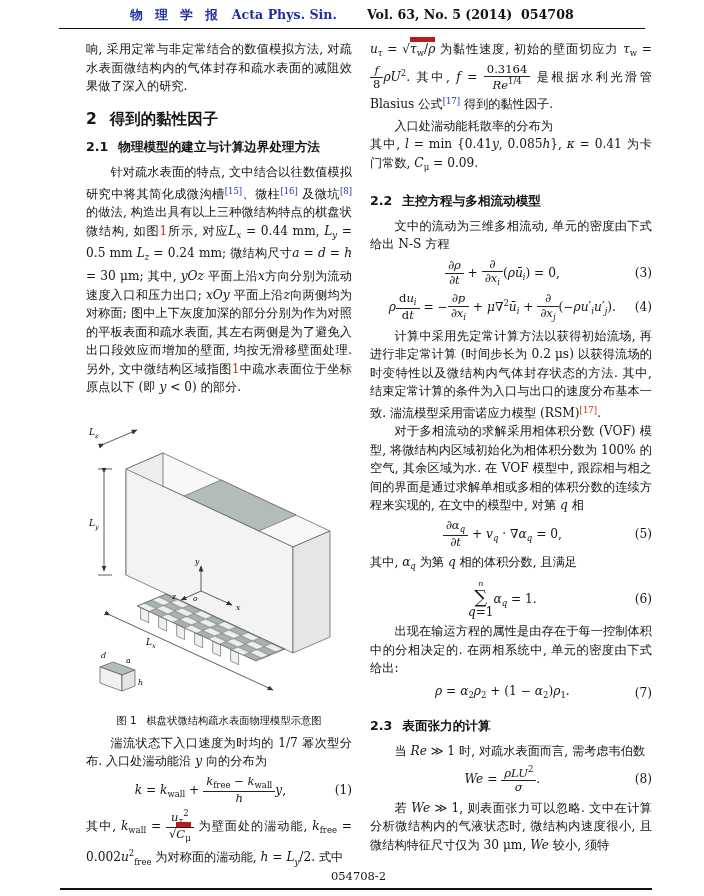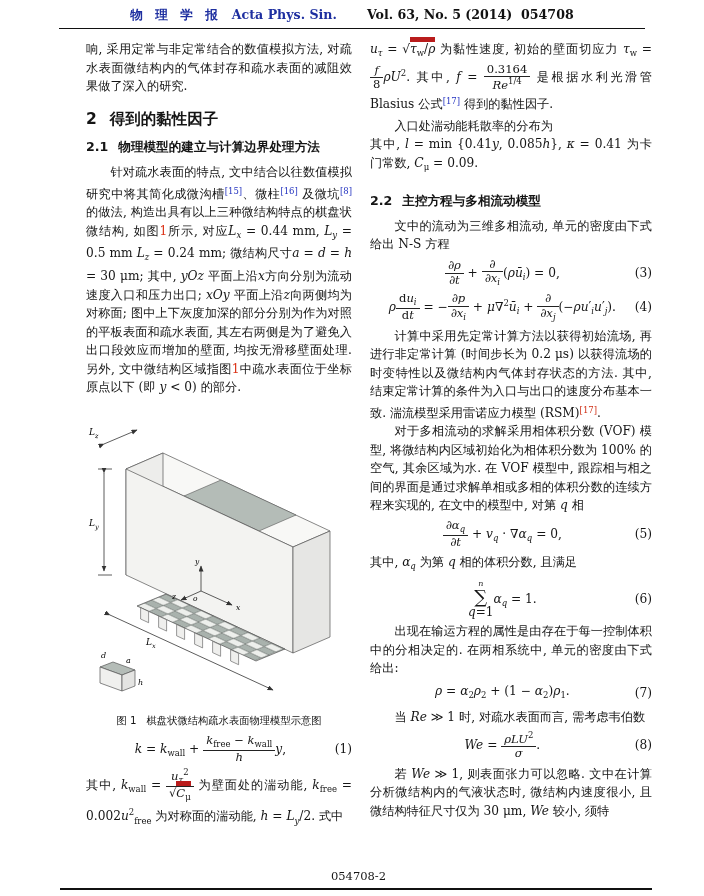--- a/index.html
+++ b/index.html
@@ -131,20 +131,21 @@
             <polygon points="12,258 34,266 34,282 12,274" fill="#f0f0ee"></polygon>
             <polygon points="34,266 47,261 47,277 34,282" fill="#e4e4e2"></polygon>
           </g>
           <text x="13" y="249" font-size="8" font-style="italic">d</text>
           <text x="38" y="254" font-size="8" font-style="italic">a</text>
           <text x="50" y="276" font-size="8" font-style="italic">h</text>
         </svg>
         <div class="figcap"><span class="cl">图 1</span><span>棋盘状微结构疏水表面物理模型示意图</span></div>
       </div>
 
+      <p class="ind">湍流状态下入口速度为时均的 1/7 幂次型分布. 入口处湍动能沿 <i>y</i> 向的分布为</p>
 
       <div class="eqrow">
         <span class="eq"><i>k</i> = <i>k</i><sub>wall</sub> + <span class="fr">
               <span class="fn"><i>k</i><sub>free</sub> − <i>k</i><sub>wall</sub></span>
               <span class="fd"><i>h</i></span>
             </span><i>y</i>,</span>
         <span class="eqno">(1)</span>
       </div>
 
       <p>其中, <i>k</i><sub>wall</sub> = <span class="fr">
@@ -216,20 +217,21 @@
         <span class="eqno">(6)</span>
       </div>
 
       <p class="ind">出现在输运方程的属性是由存在于每一控制体积中的分相决定的. 在两相系统中, 单元的密度由下式给出:</p>
 
       <div class="eqrow">
         <span class="eq"><i>ρ</i> = <i>α</i><sub>2</sub><i>ρ</i><sub>2</sub> + (1 − <i>α</i><sub>2</sub>)<i>ρ</i><sub>1</sub>.</span>
         <span class="eqno">(7)</span>
       </div>
 
+      <div class="h-sub" style="margin-top:14px;"><span class="num">2.3</span><span>表面张力的计算</span></div>
 
       <p class="ind">当 <i>Re</i> ≫ 1 时, 对疏水表面而言, 需考虑韦伯数</p>
 
       <div class="eqrow">
         <span class="eq"><i>We</i> = <span class="fr">
               <span class="fn"><i>ρLU</i><sup>2</sup></span>
               <span class="fd"><i>σ</i></span>
             </span>.</span>
         <span class="eqno">(8)</span>
       </div>

